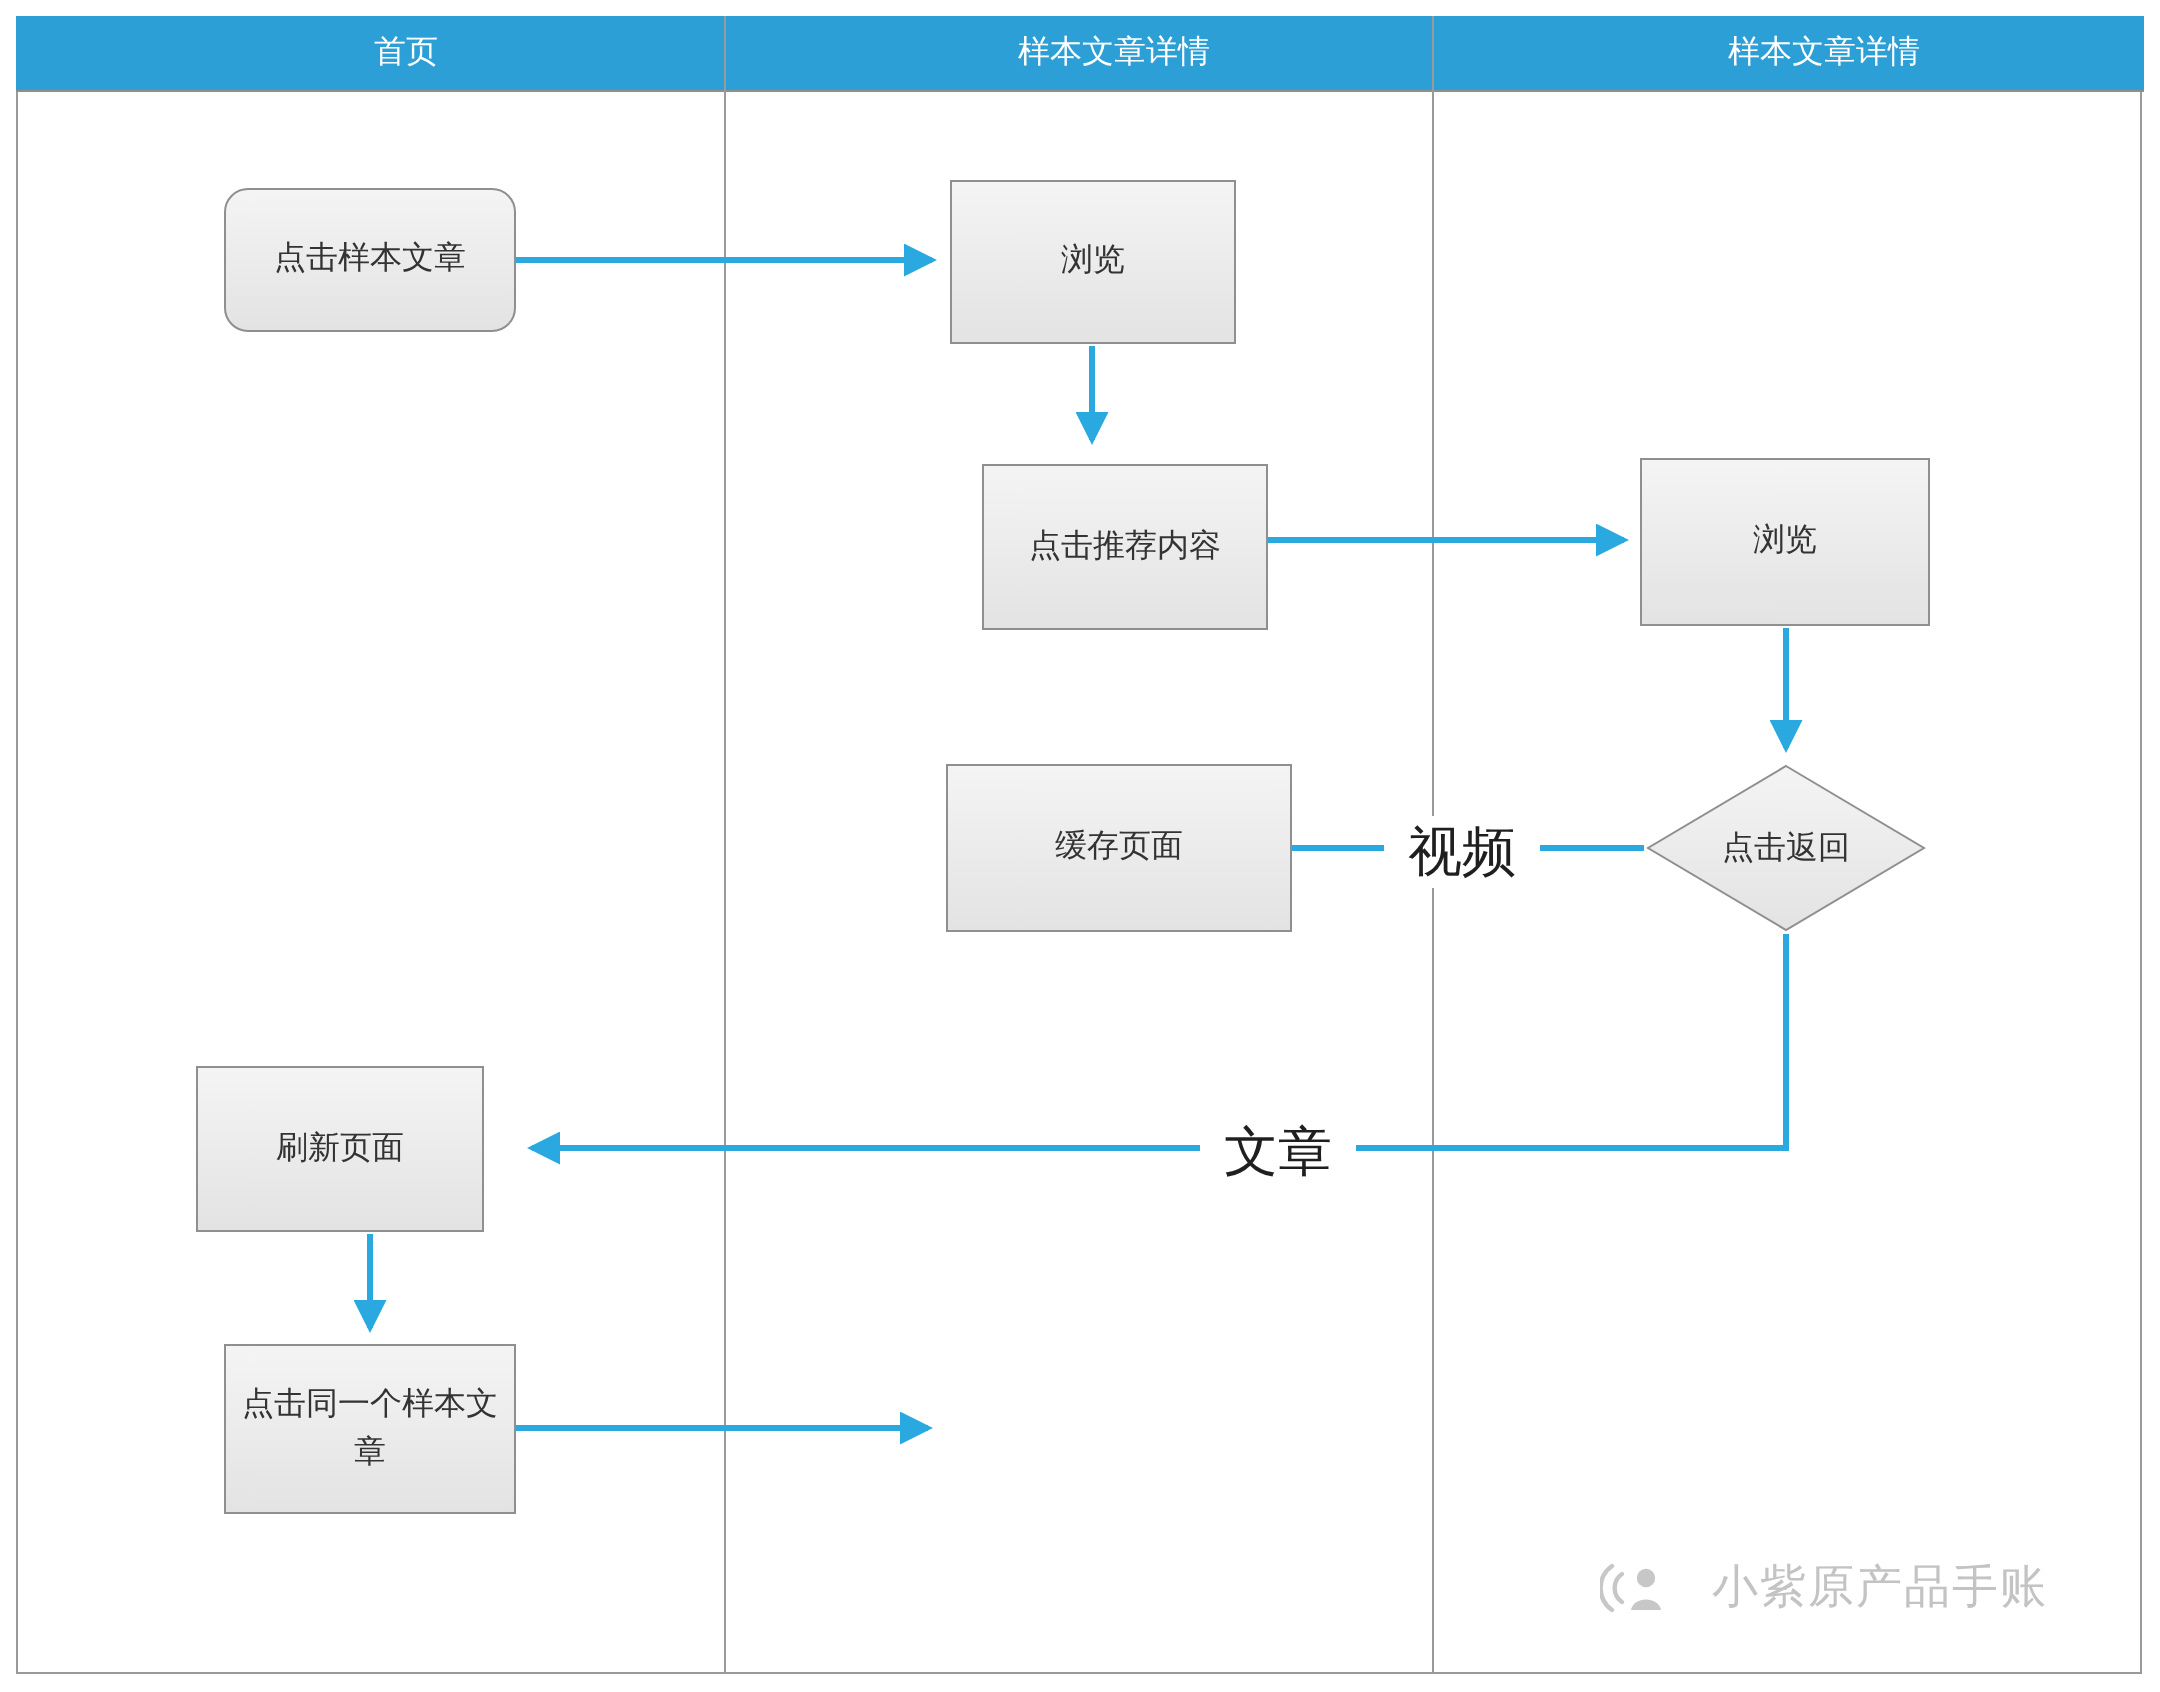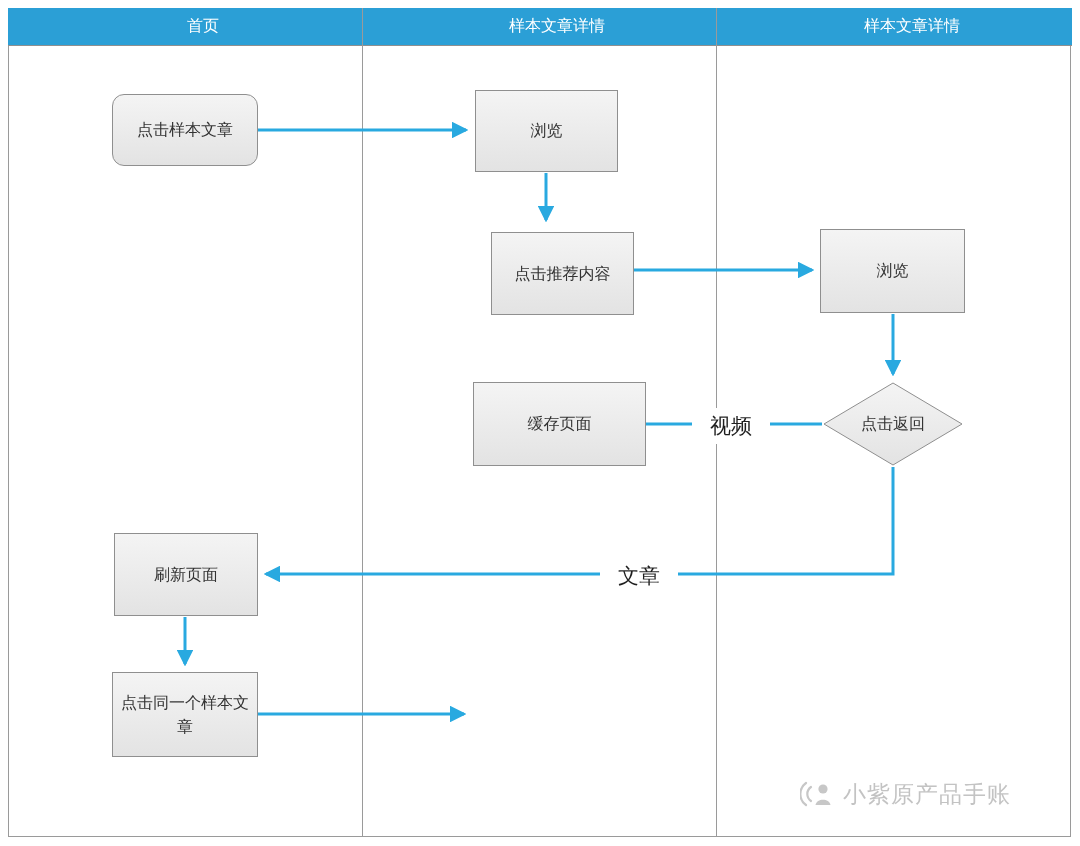--- a/index.html
+++ b/index.html
@@ -83,33 +83,33 @@
   .edges-layer {
     position: absolute;
     left: 0; top: 0;
     width: 1080px; height: 846px;
     pointer-events: none;
   }
   .edge-label {
     position: absolute;
     background: #ffffff;
     color: #1f1f1f;
-    font-size: 21px;
+    font-size: 27px;
     font-weight: 500;
     display: flex;
     align-items: center;
     justify-content: center;
     padding: 2px 8px;
   }
   .watermark {
     position: absolute;
     left: 800px; top: 778px;
     display: flex;
-    align-items: center;
-    gap: 7px;
+    align-items: flex-start;
+    gap: 20px;
     color: #c3c3c3;
     font-size: 23px;
     letter-spacing: 1px;
   }
 </style>
 </head>
 <body>
 
 <div class="canvas">
 
@@ -137,21 +137,21 @@
       <path d="M893 314 L893 374" marker-end="url(#arrowhead)"></path>
       <path d="M822 424 L629 424" marker-end="url(#arrowhead)"></path>
       <path d="M893 467 L893 574 L266 574" marker-end="url(#arrowhead)"></path>
       <path d="M185 617 L185 664" marker-end="url(#arrowhead)"></path>
       <path d="M258 714 L464 714" marker-end="url(#arrowhead)"></path>
     </g>
   </svg>
 
   <div class="node rounded" style="left:112px; top:94px; width:146px; height:72px;">点击样本文章</div>
 
-  <div class="node" style="left:114px; top:533px; width:144px; height:83px;">刷新页面</div>
+  <div class="node" style="left:98px; top:533px; width:144px; height:83px;">刷新页面</div>
 
   <div class="node" style="left:112px; top:672px; width:146px; height:85px;">点击同一个样本文章</div>
 
   <div class="node" style="left:475px; top:90px; width:143px; height:82px;">浏览</div>
 
   <div class="node" style="left:475px; top:232px; width:143px; height:83px;margin-left:16px;">点击推荐内容</div>
 
   <div class="node" style="left:473px; top:382px; width:173px; height:84px;">缓存页面</div>
 
 

